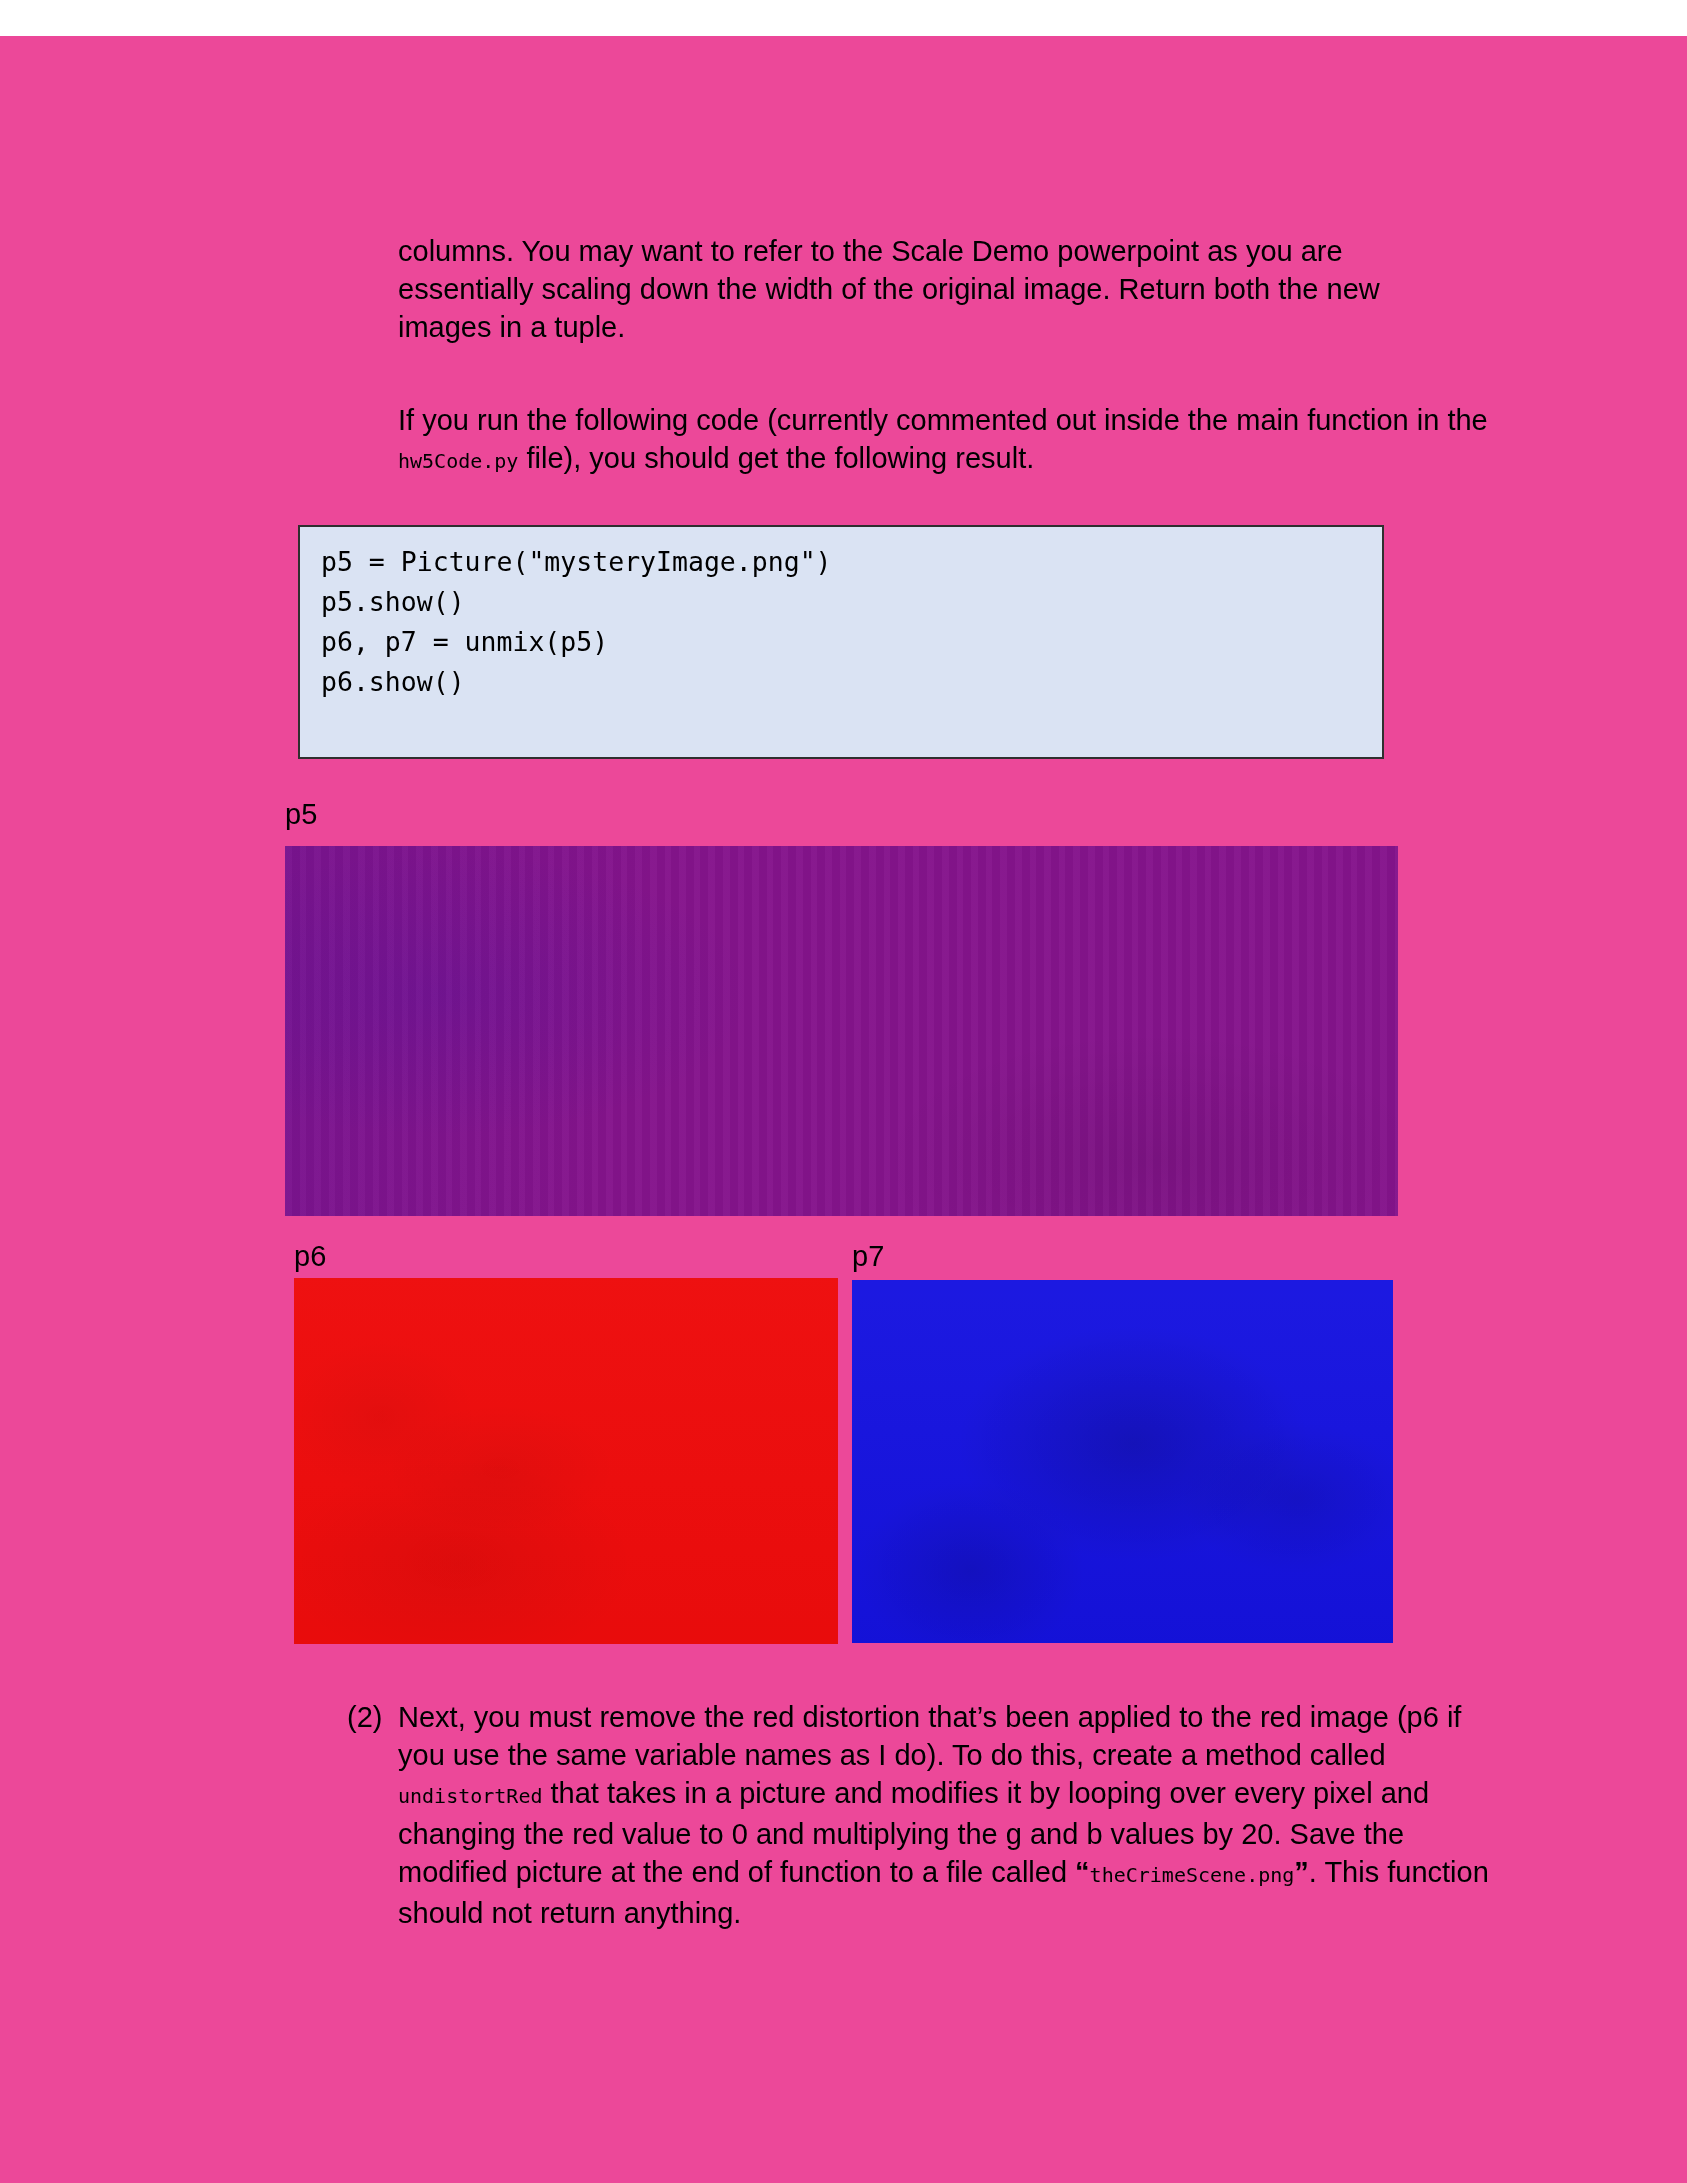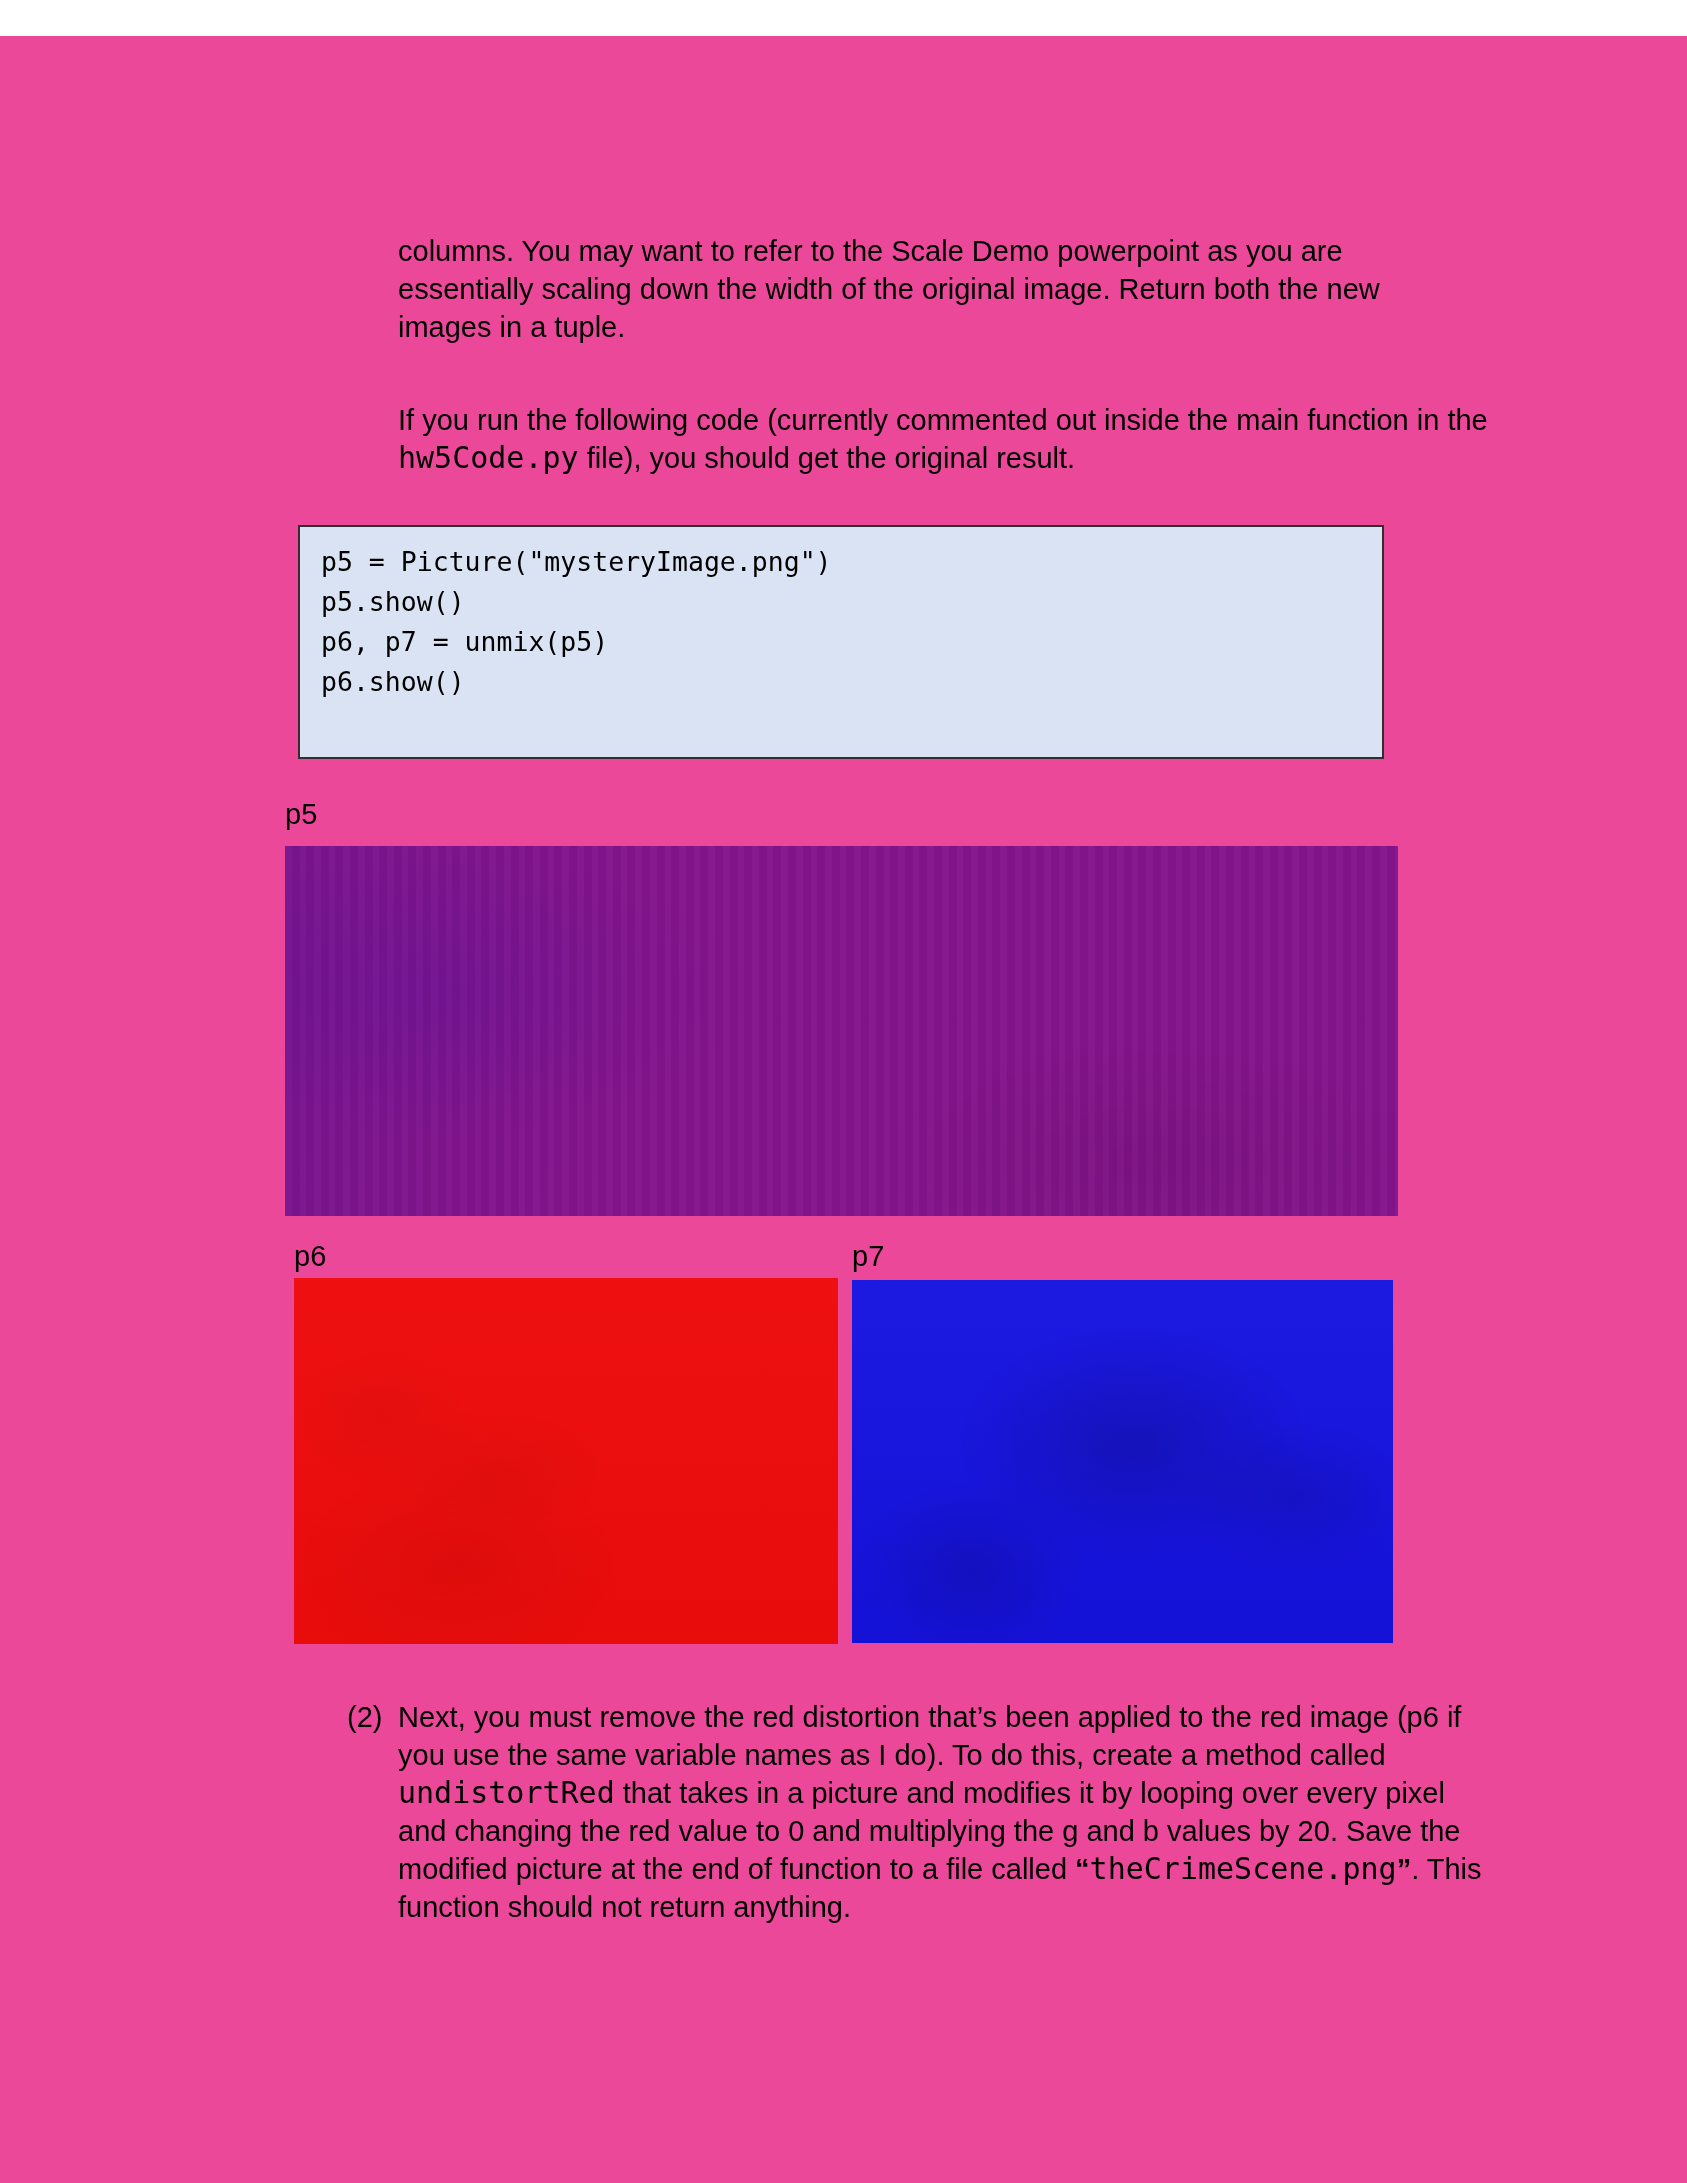--- a/index.html
+++ b/index.html
@@ -19,21 +19,21 @@
     background: #ec4899;
     margin-top: 36px;
   }
   .body-text {
     font-size: 29px;
     line-height: 38px;
     color: #000000;
   }
   .inline-code {
     font-family: "DejaVu Sans Mono", "Liberation Mono", monospace;
-    font-size: 30px;
+    font-size: 20px;
   }
   .para-intro {
     position: absolute;
     left: 398px;
     top: 196px;
     width: 1059px;
   }
   .para-run-code {
     position: absolute;
     left: 398px;
@@ -137,21 +137,21 @@
   }
   .bold-quote { font-weight: bold; }
 </style>
 </head>
 <body>
 
 <div class="page">
 
   <p class="body-text para-intro">columns. You may want to refer to the Scale Demo powerpoint as you are essentially scaling down the width of the original image. Return both the new images in a tuple.</p>
 
-  <p class="body-text para-run-code"><span>If you run the following code (currently commented out inside the main function in the </span><span class="inline-code">hw5Code.py</span><span> file), you should get the original result.</span></p>
+  <p class="body-text para-run-code"><span>If you run the following code (currently commented out inside the main function in the </span><span class="inline-code">hw5Code.py</span><span> file), you should get the following result.</span></p>
 
   <div class="code-block" style="background-color: rgb(218, 227, 243);">
     <div class="code-line">p5 = Picture("mysteryImage.png")</div>
     <div class="code-line">p5.show()</div>
     <div class="code-line">p6, p7 = unmix(p5)</div>
     <div class="code-line">p6.show()</div>
   </div>
 
   <div class="figure-label label-p5">p5</div>
 

